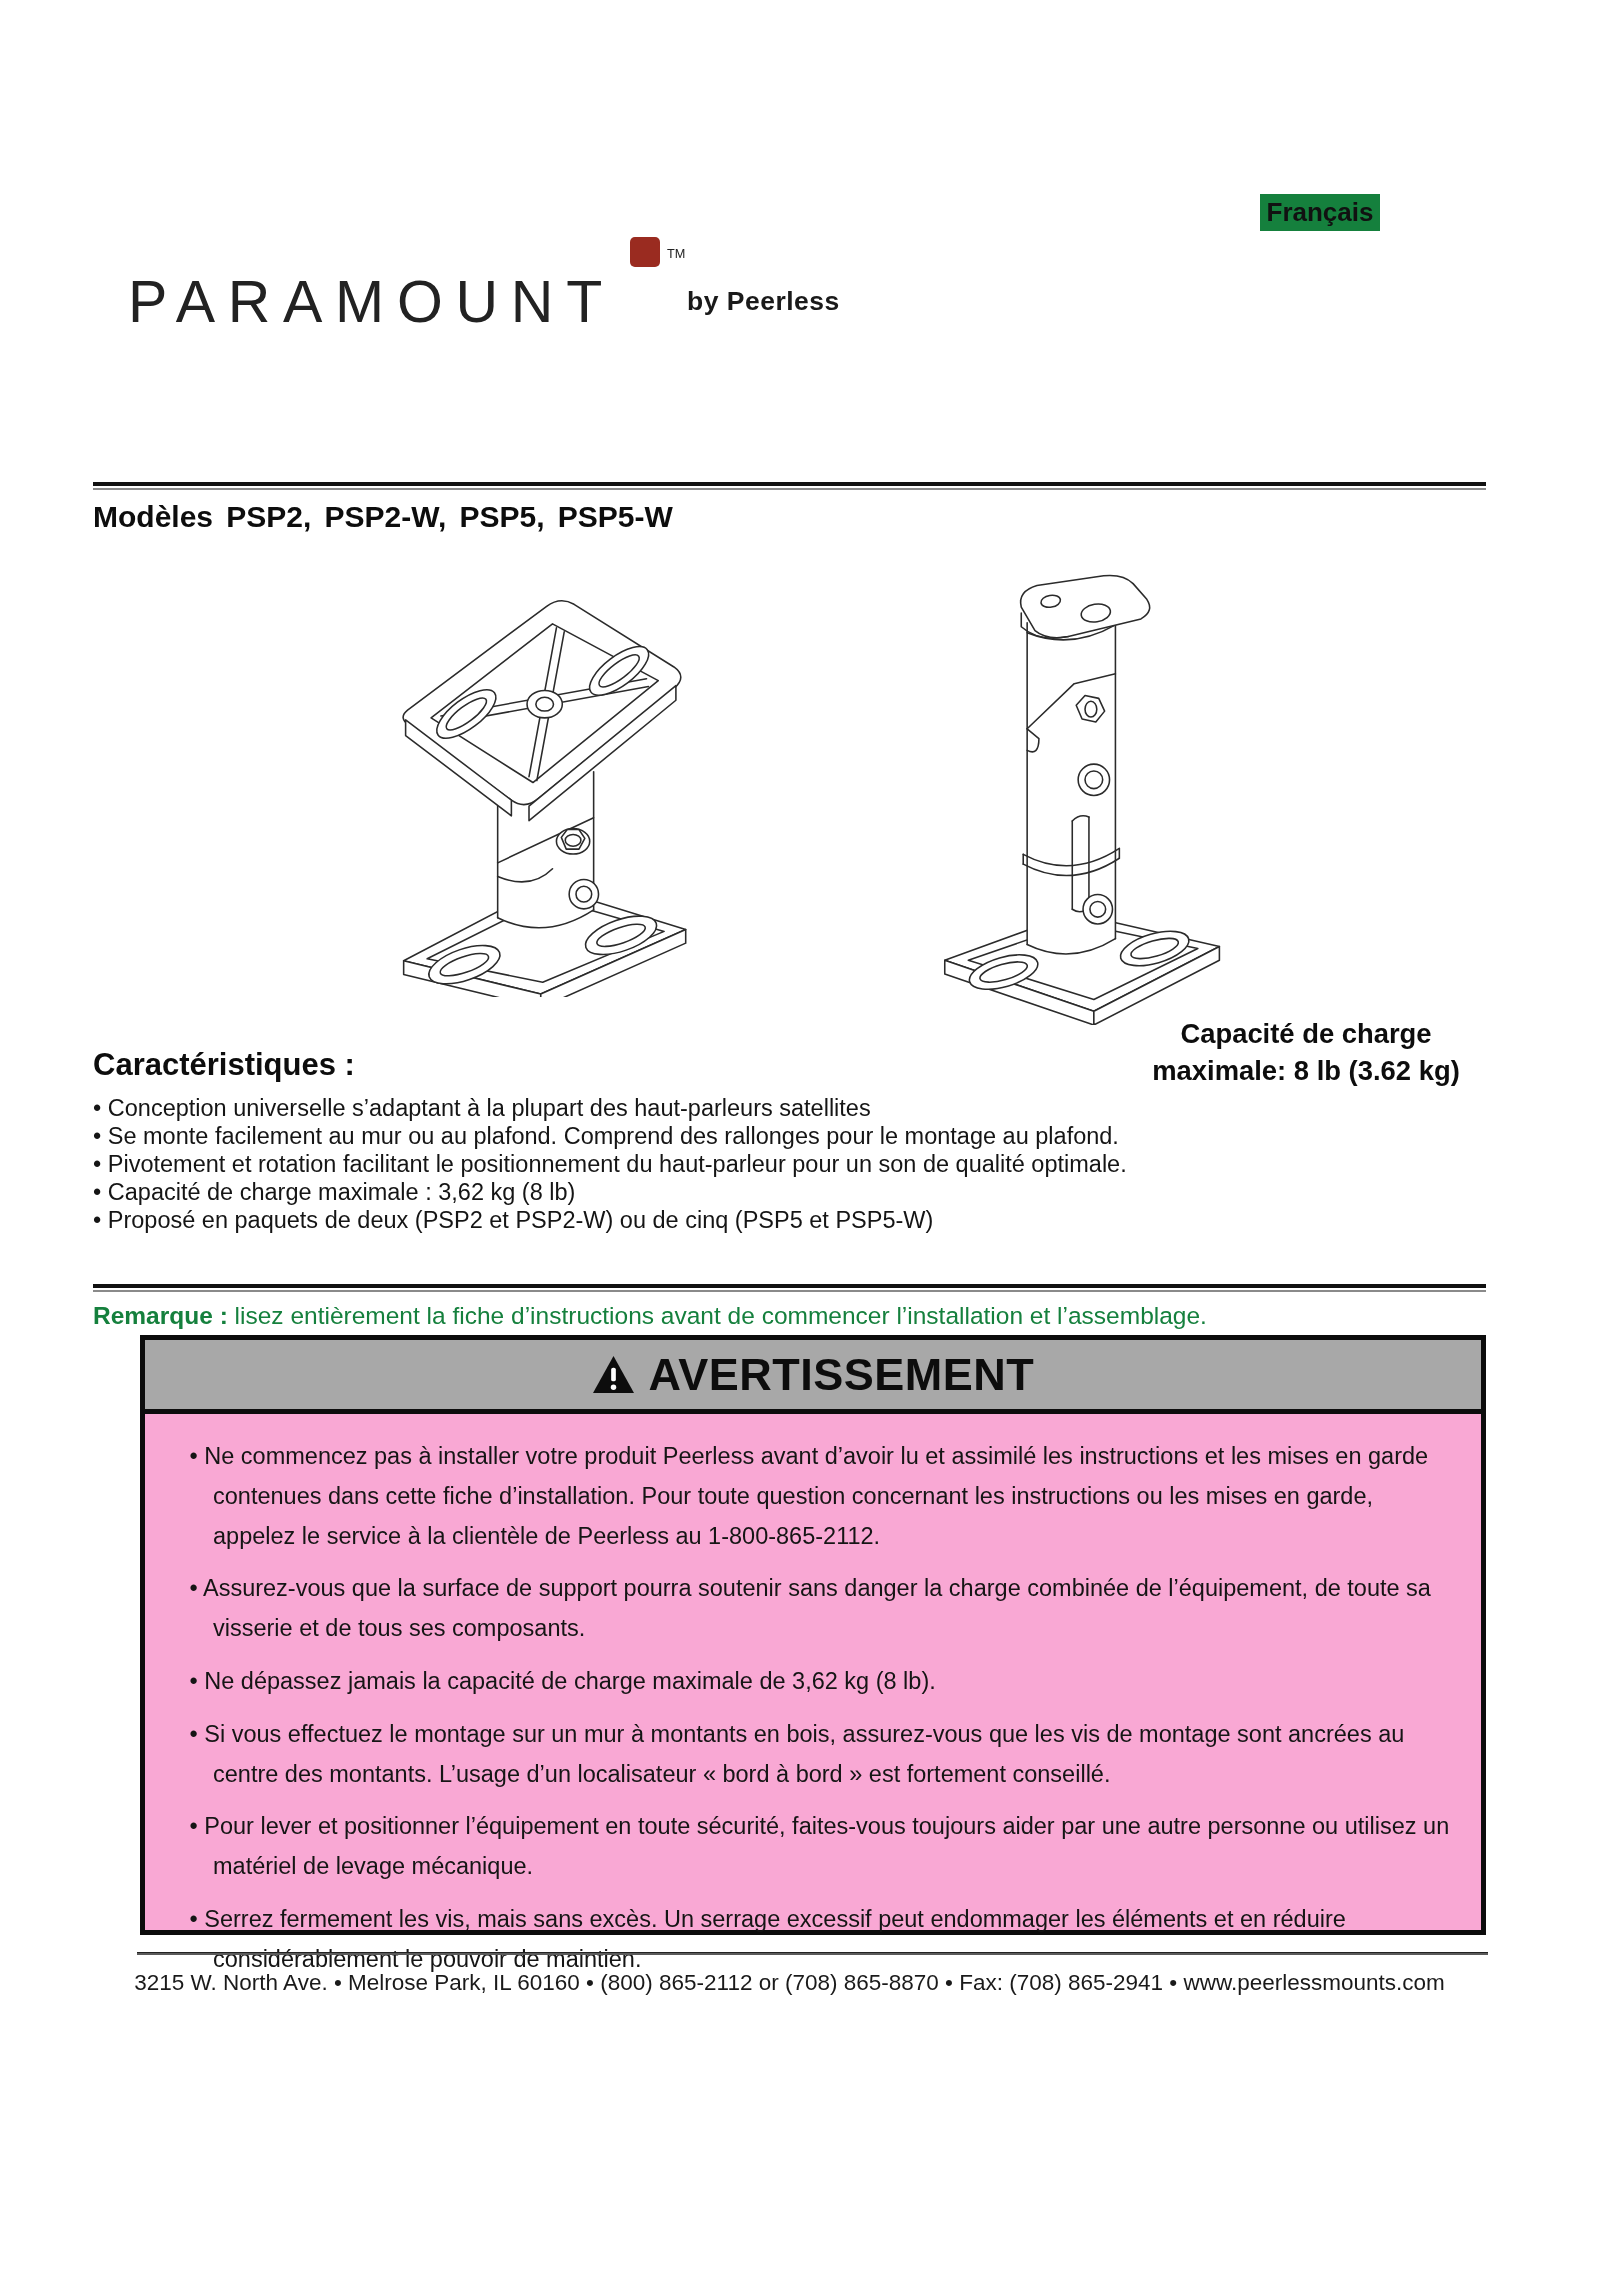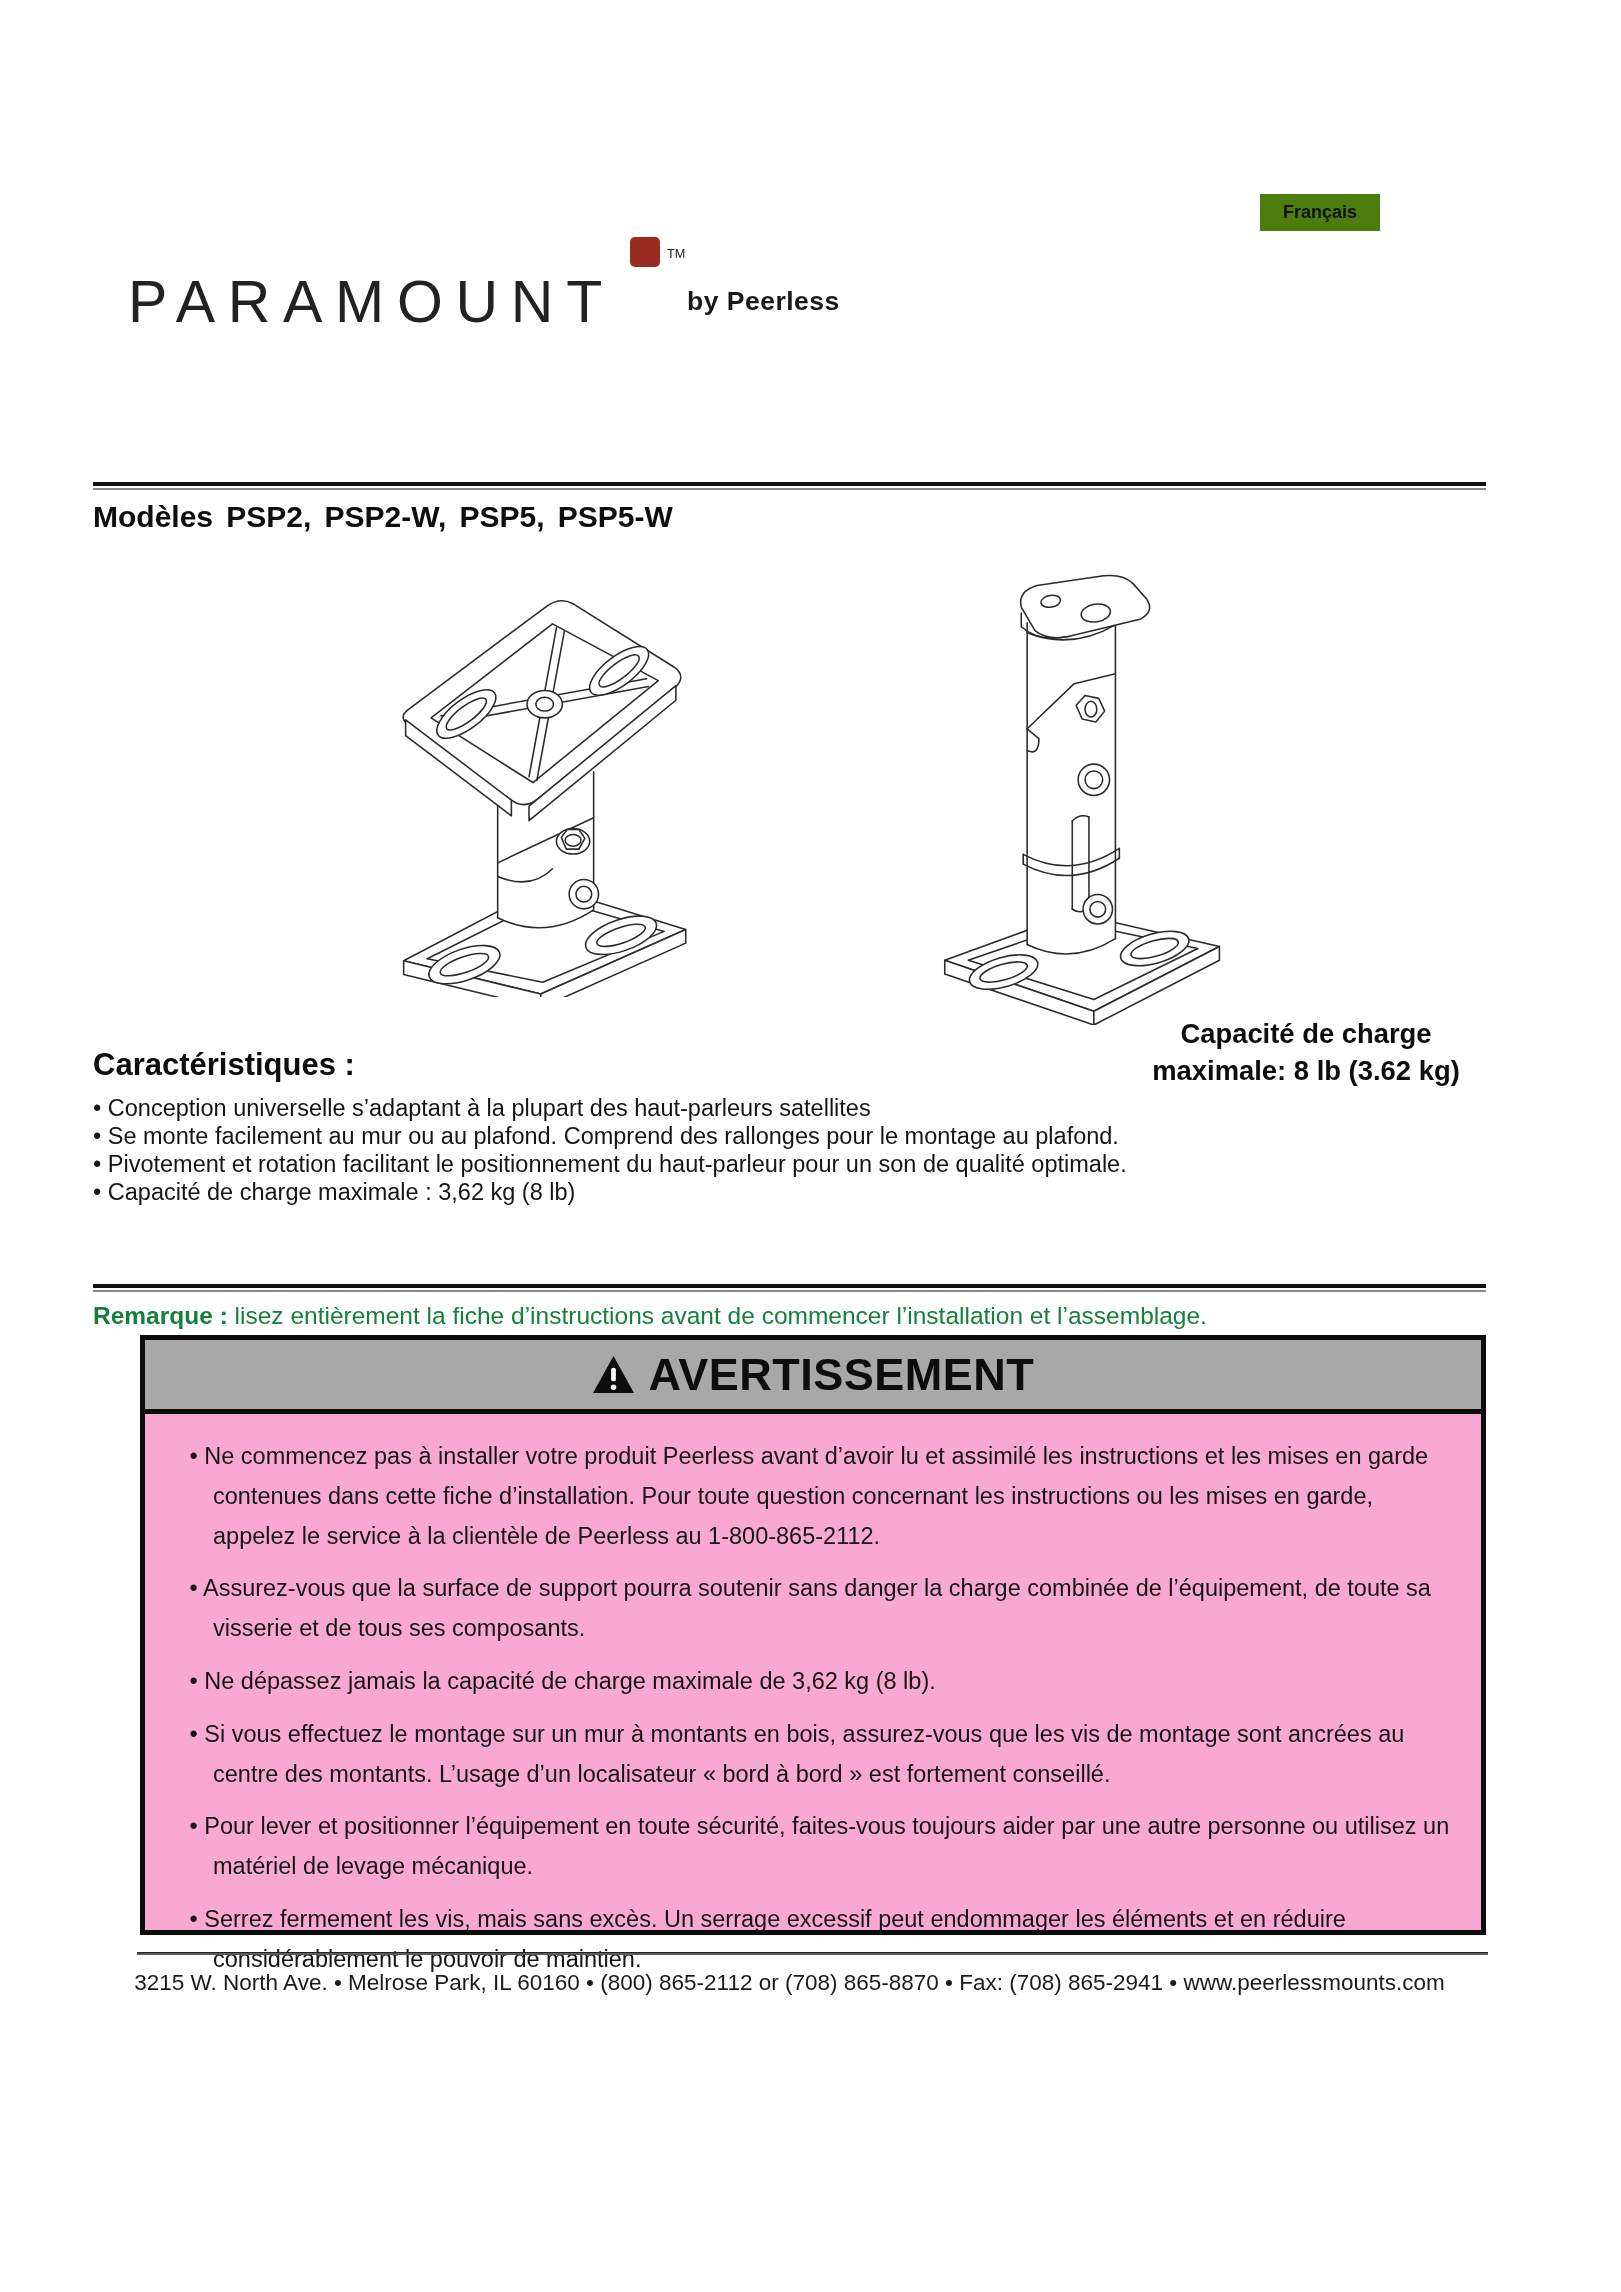--- a/index.html
+++ b/index.html
@@ -3,22 +3,22 @@
 <meta charset="utf-8">
 <style>
   html,body{margin:0;padding:0;background:#e8e8e8;}
   .page{
     position:relative;width:1621px;height:2293px;background:#ffffff;
     font-family:"Liberation Sans", sans-serif;color:#111;overflow:hidden;
   }
   
   .lang-badge{
     position:absolute;left:1260px;top:194px;width:120px;height:37px;
-    background:#4d7c0f;display:flex;align-items:center;justify-content:center;
-    font-size:18px;font-weight:bold;color:#111;
+    background:#15803d;display:flex;align-items:center;justify-content:center;
+    font-size:26px;font-weight:bold;color:#111;
   }
   .logo{position:absolute;left:128px;top:235px;width:784px;height:108px;}
   .logo-word{
     position:absolute;left:0;top:33px;font-size:59px;font-weight:200;
     letter-spacing:12.7px;color:#222;transform:scaleY(1.02);
   }
   .logo-square{position:absolute;left:502px;top:2px;width:30px;height:30px;border-radius:4.9px;background:#9a2b20;}
   .logo-tm{position:absolute;left:539px;top:11.8px;font-size:12.7px;color:#222;letter-spacing:0;}
   .logo-by{position:absolute;left:559px;top:51px;font-size:26.5px;font-weight:600;color:#1a1a1a;letter-spacing:0.5px;}
   
@@ -179,20 +179,21 @@
     <div>maximale: 8 lb (3.62 kg)</div>
   </div>
 
   <div class="features-heading">Caractéristiques :</div>
   <div class="features-list">
 
       <div class="fli">Conception universelle s’adaptant à la plupart des haut-parleurs satellites</div>
       <div class="fli">Se monte facilement au mur ou au plafond.  Comprend des rallonges pour le montage au plafond.</div>
       <div class="fli">Pivotement et rotation facilitant le positionnement du haut-parleur pour un son de qualité optimale.</div>
       <div class="fli">Capacité de charge maximale : 3,62 kg (8 lb)</div>
+      <div class="fli">Proposé en paquets de deux (PSP2 et PSP2-W) ou de cinq (PSP5 et PSP5-W)</div>
     </div>
 
   <div class="note-rule"></div>
   <div class="note"><b>Remarque :</b><span> lisez entièrement la fiche d’instructions avant de commencer l’installation et l’assemblage.</span></div>
 
   <div class="warnbox">
     <div class="warnhead">
       <svg width="43" height="41" viewBox="0 0 44 42">
         <path d="M22 2 L43 40 L1 40 Z" fill="#0d0d0d"></path>
         <rect x="19.6" y="14" width="4.8" height="14" rx="2" fill="#ffffff"></rect>

